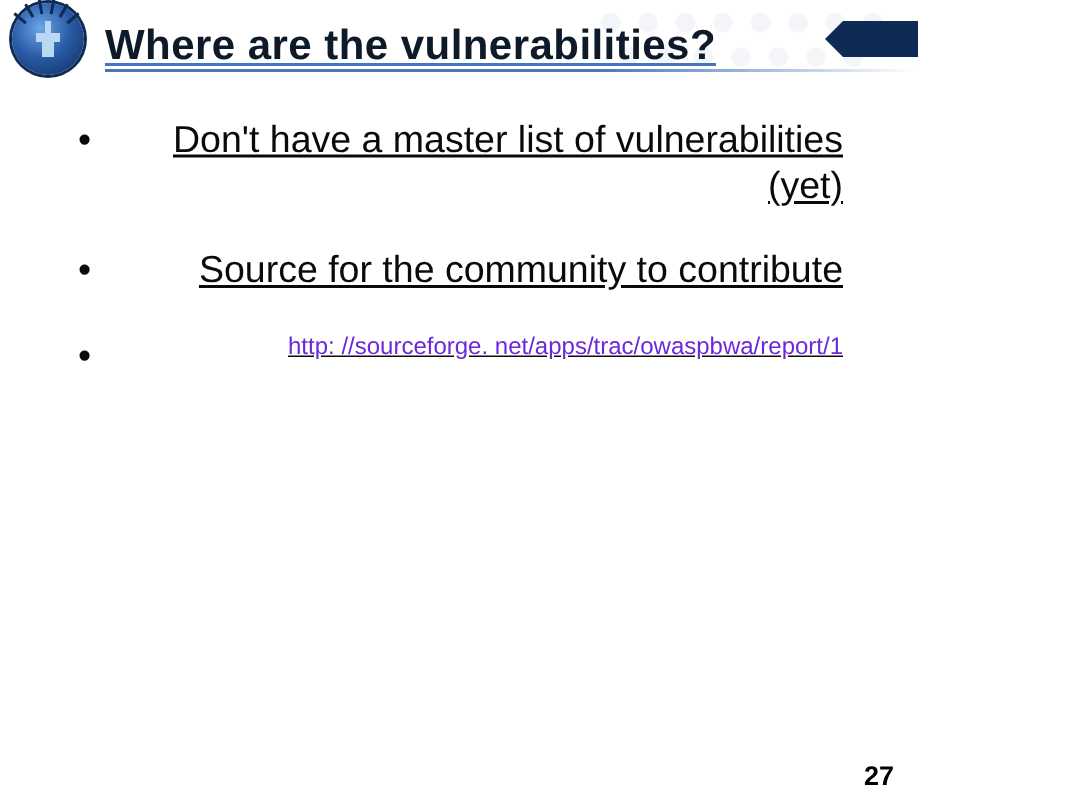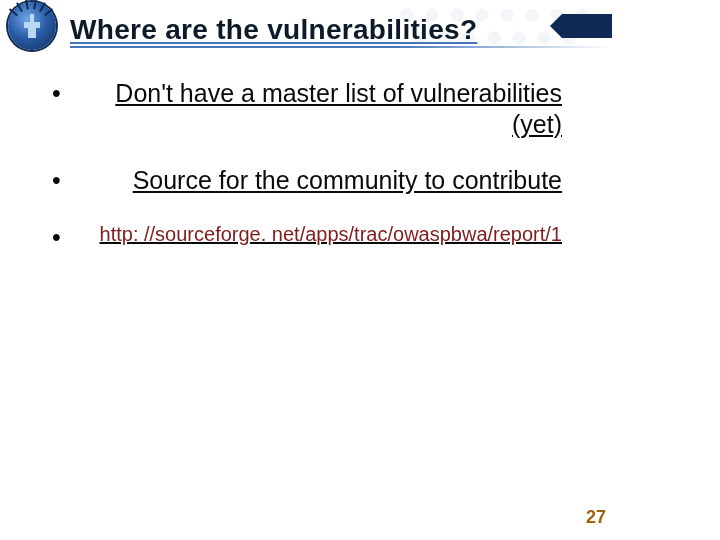--- a/index.html
+++ b/index.html
@@ -151,33 +151,33 @@
   ul.bullets > li::before {
     content: "•";
     position: absolute;
     left: 4px;
     top: 0;
     font-size: 25px;
     color: #0a0a0a;
   }
   .sub-url {
     display: block;
-    font-size: 20px;
+    font-size: 16px;
     margin-top: 6px;
     margin-left: 12px;
-    color: #7f1d1d;
+    color: #6d28d9;
     word-break: break-word;
   }
   .page-number {
     position: absolute;
-    right: 6px;
+    right: 16px;
     bottom: 12px;
     font-size: 18px;
     font-weight: bold;
-    color: #a16207;
+    color: #000000;
     margin-top: 27px;
   }
 </style>
 </head>
 <body>
 
 <div class="slide">
 
   <div class="title-bar">
     <div class="logo">

